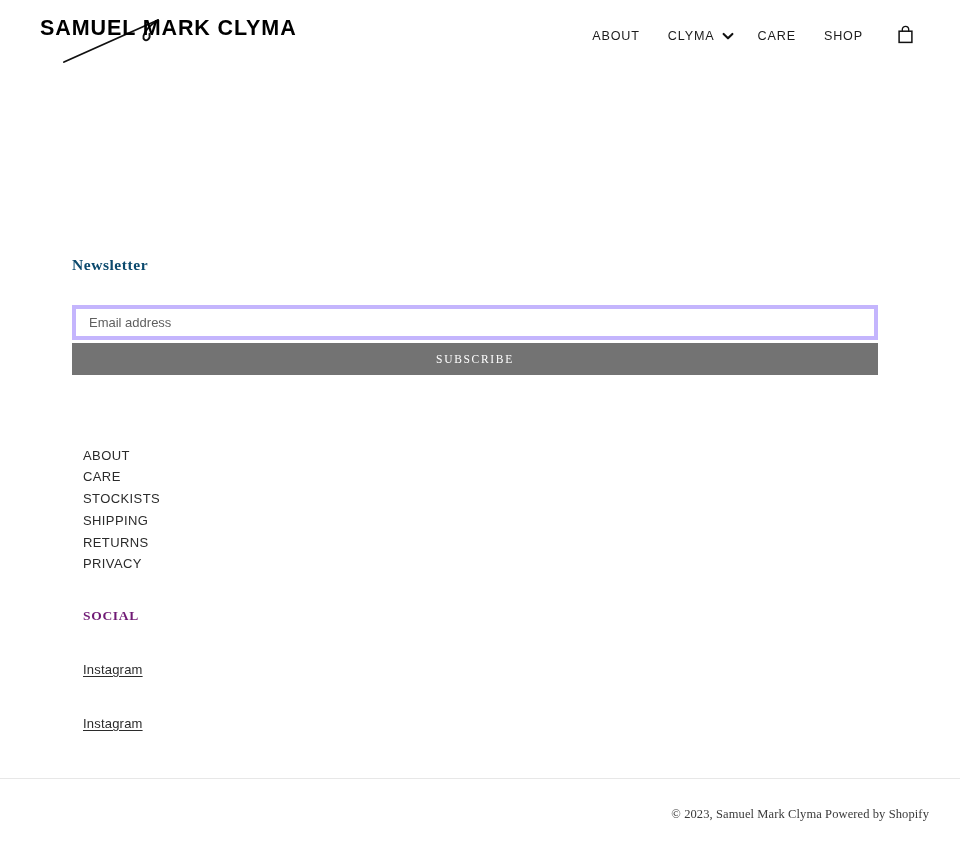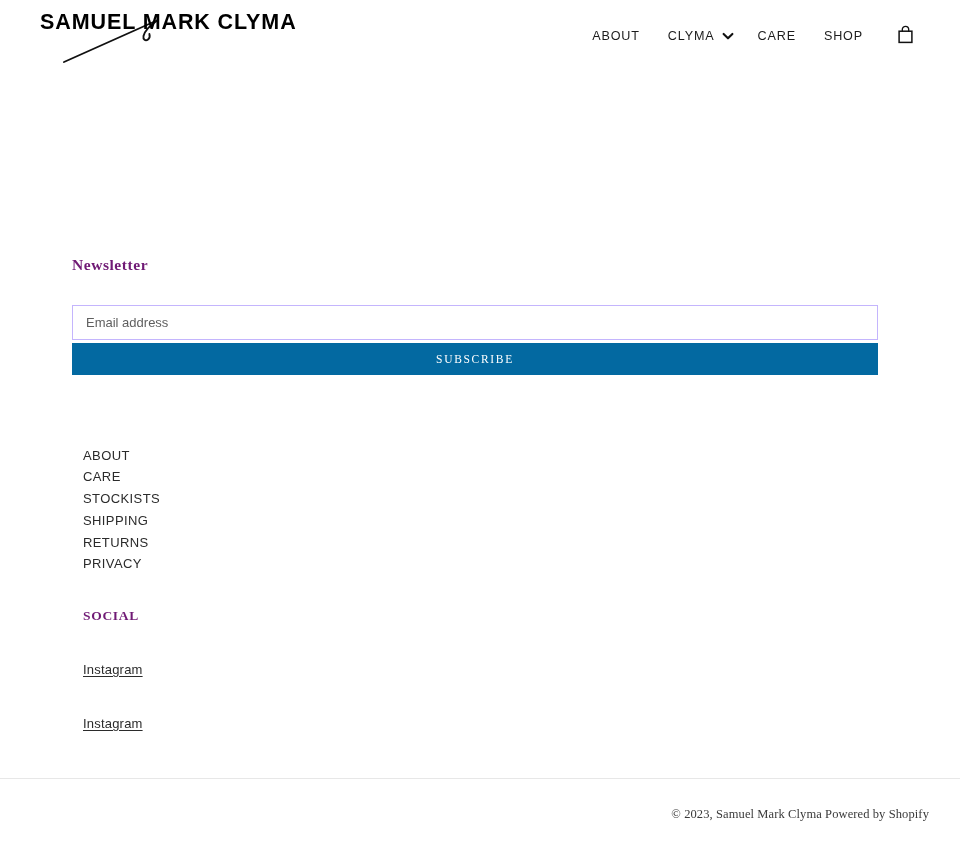--- a/index.html
+++ b/index.html
@@ -27,21 +27,21 @@
   .logo-wrap {
     position: absolute;
     left: 40px;
     top: 8px;
     width: 300px;
     height: 56px;
   }
   .logo-text {
     position: absolute;
     left: 0;
-    top: 4px;
+    top: 10px;
     font-family: "Liberation Sans", sans-serif;
     font-weight: 700;
     font-size: 21.5px;
     letter-spacing: 0.9px;
     color: #000000;
     white-space: nowrap;
     line-height: 1;
   }
   .logo-swash {
     position: absolute;
@@ -102,51 +102,51 @@
     padding: 0 72px;
   }
   .newsletter-block {
     padding-top: 10px;
   }
   .newsletter-title {
     font-family: "Liberation Serif", serif;
     font-weight: 700;
     font-size: 15.5px;
     letter-spacing: 0.55px;
-    color: #701a75;
+    color: #0c4a6e;
     margin: 0 0 32px 0;
     line-height: 1;
   }
   .newsletter-form {
     width: 806px;
   }
   .email-input {
     display: block;
     width: 806px;
     height: 35px;
     padding: 0 13px;
-    border: 1px solid #c4b5fd;
+    border: 4px solid #c4b5fd;
     background: #ffffff;
     font-family: "Liberation Sans", sans-serif;
     font-size: 13px;
     color: #1c1c1c;
     outline: none;
     border-radius: 0;
   }
   .email-input::placeholder {
     color: #5f5f5f;
     opacity: 1;
   }
   .subscribe-button {
     display: block;
     width: 806px;
     height: 32px;
     margin-top: 3px;
     border: none;
-    background: #0369a1;
+    background: #737373;
     color: #ffffff;
     font-family: "Liberation Serif", serif;
     font-size: 11.5px;
     font-weight: 400;
     letter-spacing: 1.7px;
     cursor: pointer;
     border-radius: 0;
     padding: 0;
   }
 

